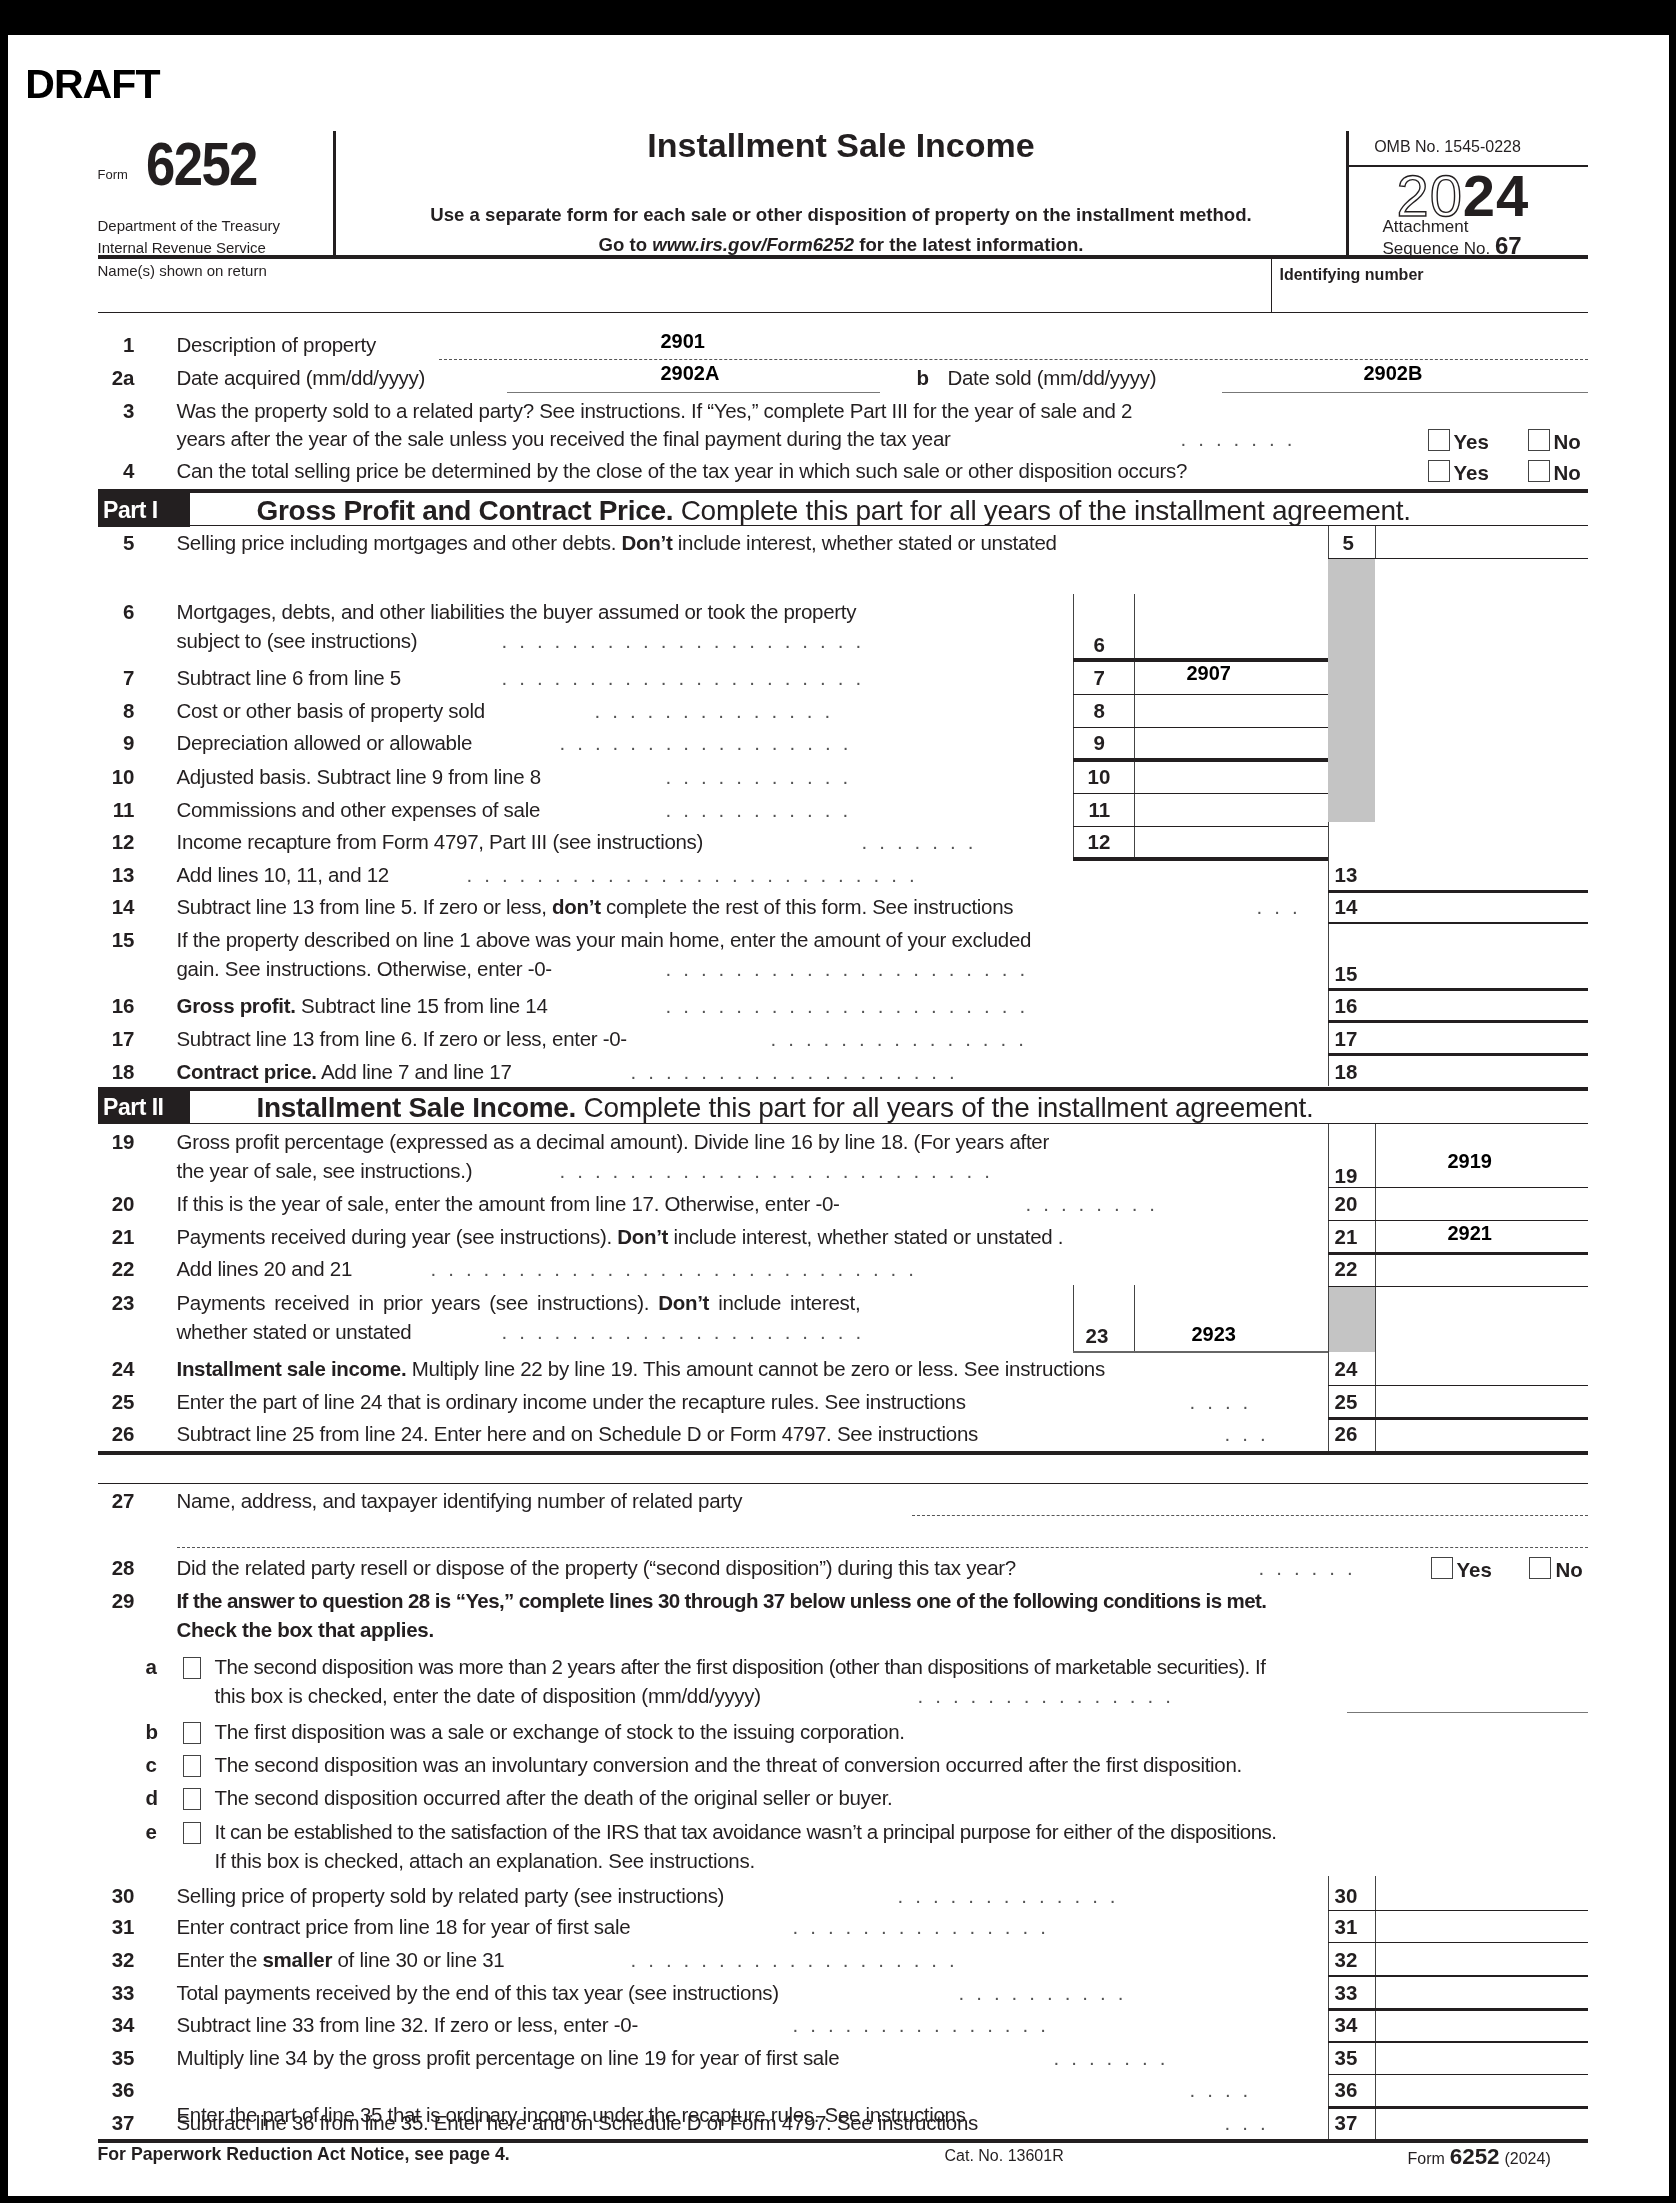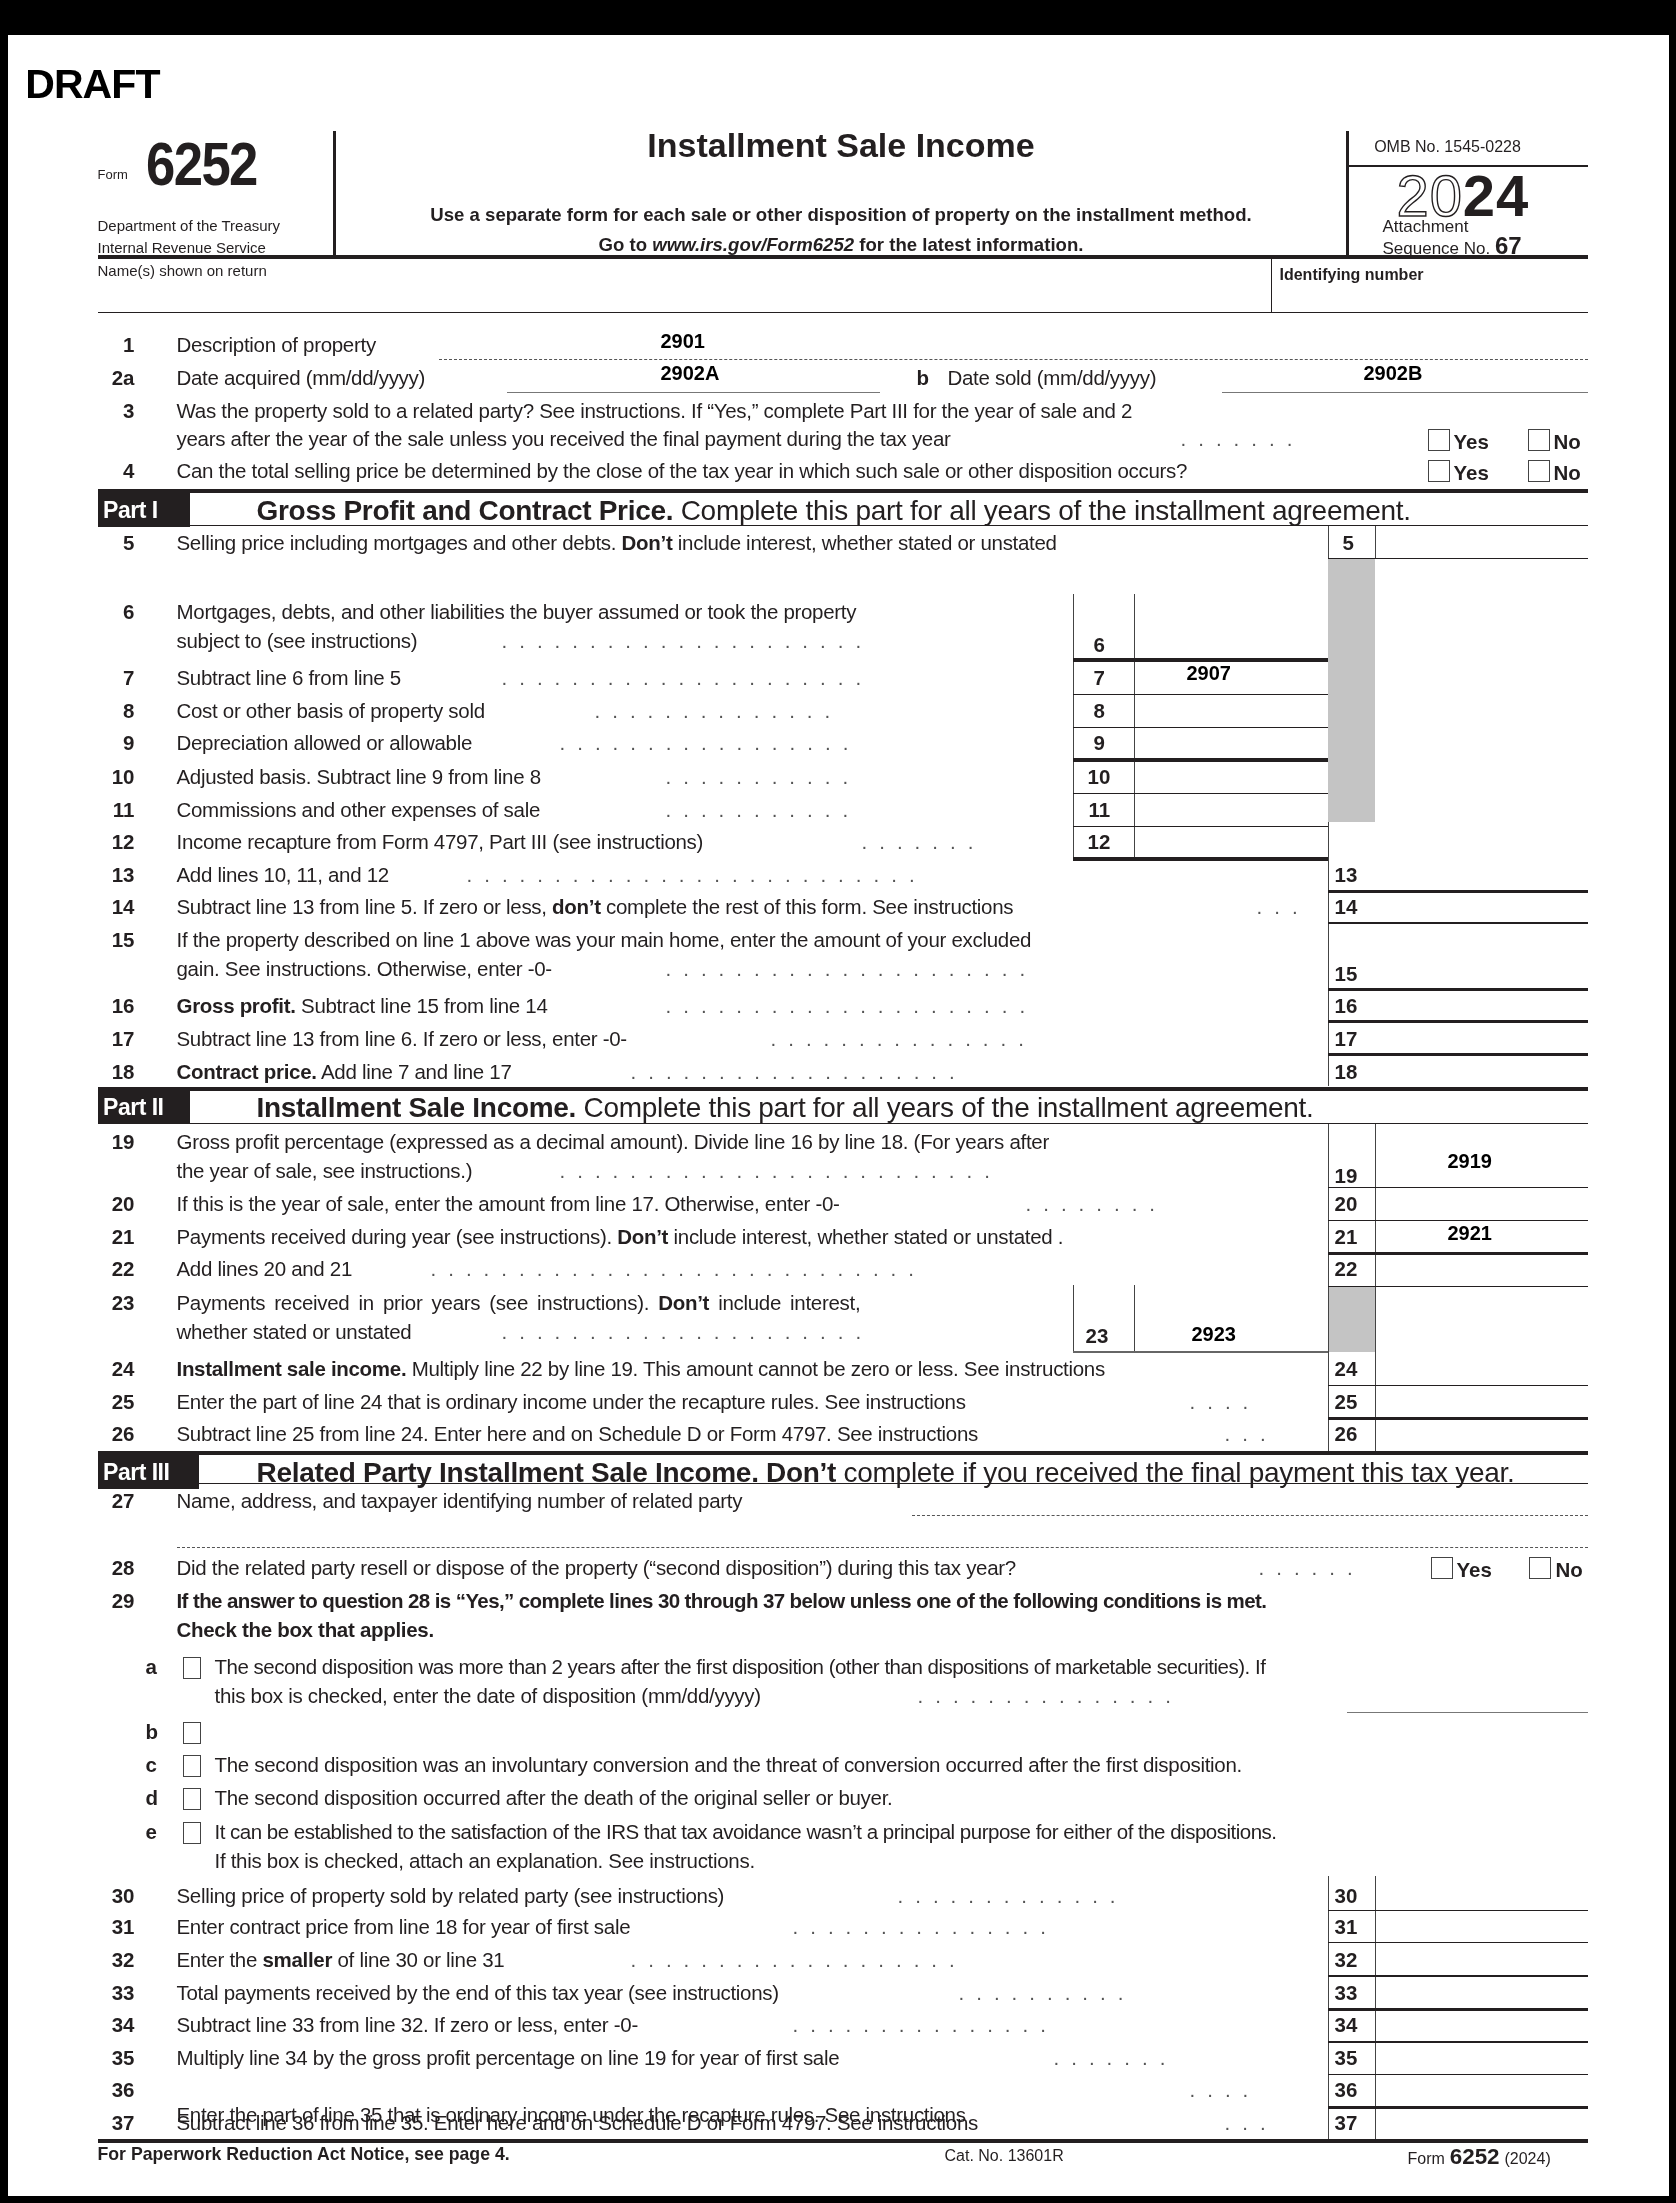--- a/index.html
+++ b/index.html
@@ -290,24 +290,20 @@
   <div class="abs" style="left:1369px;top:1352px;width:210px;height:30px;"></div>
   <div class="hr" style="left:1320px;top:1382px;width:260px;height:2.8px;"></div>
 
   <div class="num" style="left:90px;top:1387px;">26</div>
   <div class="txt" style="left:169px;top:1387px;">Subtract line 25 from line 24. Enter here and on Schedule D or Form 4797. See instructions</div>
   <div class="txt dots" style="left:1217px;top:1387px;">...</div>
   <div class="box-num" style="left:1327px;top:1387px;">26</div>
   <div class="abs" style="left:1369px;top:1385px;width:210px;height:30px;"></div>
 
   <div class="hr" style="left:90px;top:1416px;width:1490px;height:3.7px;"></div>
-  <div class="part-bar" style="top:1420px;">
-    <div class="part-label" style="width:101px;">Part III</div>
-    <div class="part-title"><b>Related Party Installment Sale Income. Don’t</b><span> complete if you received the final payment this tax year.</span></div>
-  </div>
   <div class="hr" style="left:90px;top:1448px;width:1490px;height:0.9px;"></div>
 
   <div class="num" style="left:90px;top:1454px;">27</div>
   <div class="txt" style="left:169px;top:1454px;">Name, address, and taxpayer identifying number of related party</div>
   <div class="dash" style="left:904px;top:1480px;width:676px;"></div>
   <div class="abs" style="left:904px;top:1451px;width:676px;height:30px;"></div>
   <div class="dash" style="left:169px;top:1512px;width:1411px;"></div>
   <div class="abs" style="left:169px;top:1484px;width:1411px;height:28px;"></div>
 
   <div class="num" style="left:90px;top:1521px;">28</div>
@@ -325,20 +321,21 @@
   <div class="txt" style="left:138px;top:1620px;font-weight:bold;">a</div>
   <div class="cb" style="left:175px;top:1622px;width:18.6px;height:22.4px;"></div>
   <div class="txt" style="left:207px;top:1620px;letter-spacing:-0.5px;">The second disposition was more than 2 years after the first disposition (other than dispositions of marketable securities). If</div>
   <div class="txt" style="left:207px;top:1649px;">this box is checked, enter the date of disposition (mm/dd/yyyy)</div>
   <div class="txt dots" style="left:910px;top:1649px;">...............</div>
   <div class="solid" style="left:1339px;top:1677px;width:241px;"></div>
   <div class="abs" style="left:1339px;top:1648px;width:241px;height:28px;"></div>
 
   <div class="txt" style="left:138px;top:1685px;font-weight:bold;">b</div>
   <div class="cb" style="left:175px;top:1687px;width:18.6px;height:22.4px;"></div>
+  <div class="txt" style="left:207px;top:1685px;">The first disposition was a sale or exchange of stock to the issuing corporation.</div>
 
   <div class="txt" style="left:138px;top:1718px;font-weight:bold;">c</div>
   <div class="cb" style="left:175px;top:1720px;width:18.6px;height:22.4px;"></div>
   <div class="txt" style="left:207px;top:1718px;">The second disposition was an involuntary conversion and the threat of conversion occurred after the first disposition.</div>
 
   <div class="txt" style="left:138px;top:1751px;font-weight:bold;">d</div>
   <div class="cb" style="left:175px;top:1753px;width:18.6px;height:22.4px;"></div>
   <div class="txt" style="left:207px;top:1751px;">The second disposition occurred after the death of the original seller or buyer.</div>
 
   <div class="txt" style="left:138px;top:1785px;font-weight:bold;">e</div>

